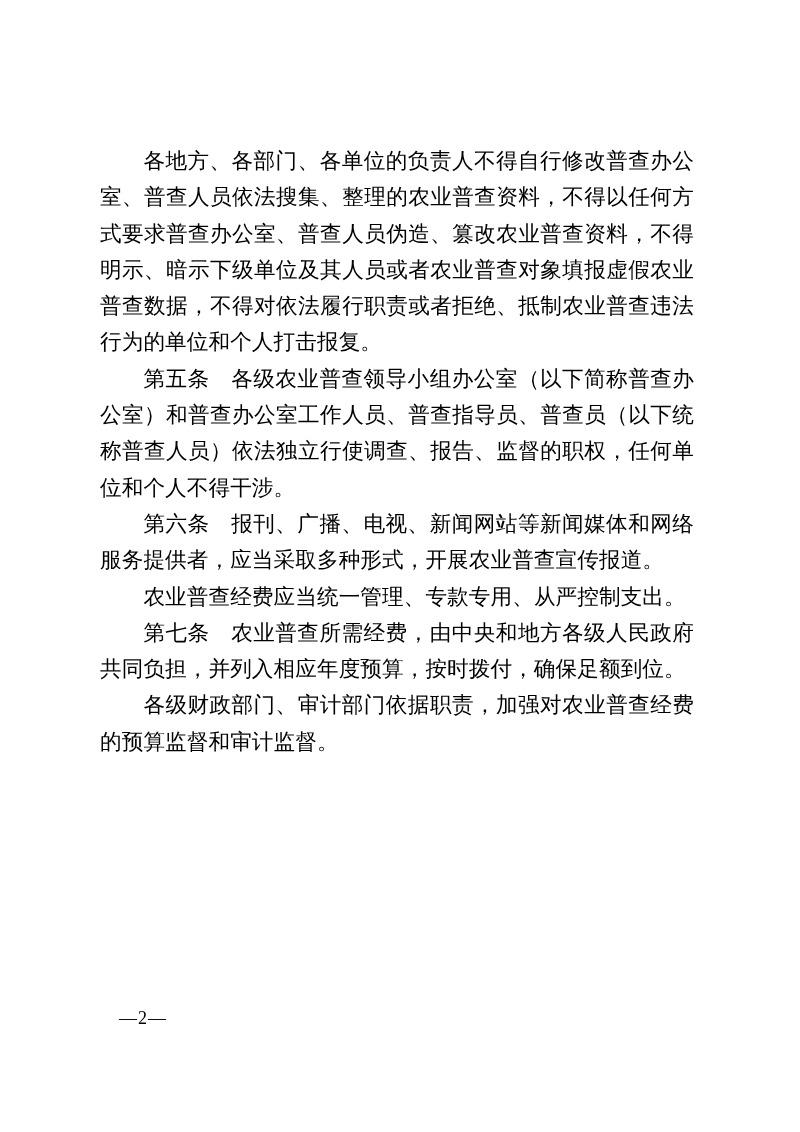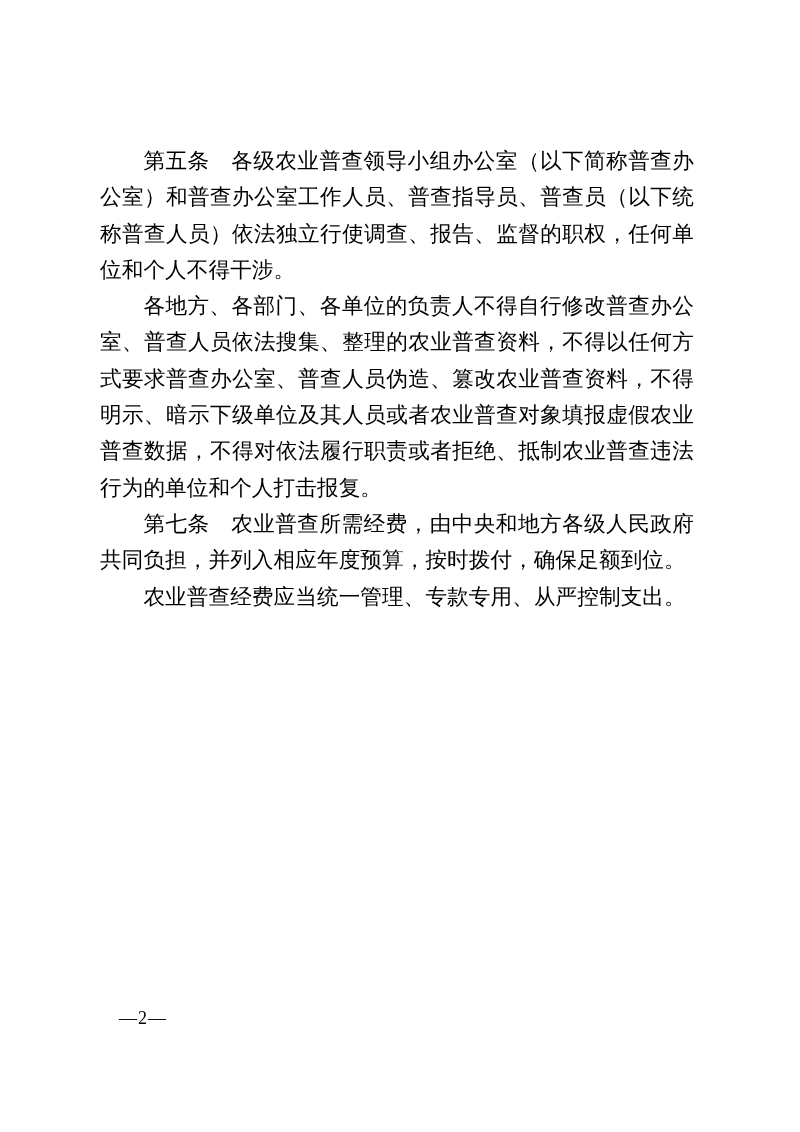--- a/index.html
+++ b/index.html
@@ -41,26 +41,28 @@
     font-size: 18px;
     font-family: "Liberation Serif", "DejaVu Serif", serif;
     letter-spacing: 1px;
   }
 </style>
 </head>
 <body>
 
 <div class="page">
 
+  <p class="para"><span>各地方、各部门、各单位的负责人不得自行修改普查办公室、普查人员依法搜集、整理的农业普查资料，不得以任何方式要求普查办公室、普查人员伪造、篡改农业普查资料，不得明示、暗示下级单位及其人员或者农业普查对象填报虚假农业普查数据，不得对依法履行职责或者拒绝、抵制农业普查违法行为的单位和个人打击报复。</span></p>
+
   <p class="para"><span class="art-label">第五条</span><span>各级农业普查领导小组办公室（以下简称普查办公室）和普查办公室工作人员、普查指导员、普查员（以下统称普查人员）依法独立行使调查、报告、监督的职权，任何单位和个人不得干涉。</span></p>
 
-  <p class="para"><span>各地方、各部门、各单位的负责人不得自行修改普查办公室、普查人员依法搜集、整理的农业普查资料，不得以任何方式要求普查办公室、普查人员伪造、篡改农业普查资料，不得明示、暗示下级单位及其人员或者农业普查对象填报虚假农业普查数据，不得对依法履行职责或者拒绝、抵制农业普查违法行为的单位和个人打击报复。</span></p>
+  <p class="para"><span class="art-label">第六条</span><span>报刊、广播、电视、新闻网站等新闻媒体和网络服务提供者，应当采取多种形式，开展农业普查宣传报道。</span></p>
 
+  <p class="para"><span>农业普查经费应当统一管理、专款专用、从严控制支出。</span></p>
 
   <p class="para"><span class="art-label">第七条</span><span>农业普查所需经费，由中央和地方各级人民政府共同负担，并列入相应年度预算，按时拨付，确保足额到位。</span></p>
 
-  <p class="para"><span>农业普查经费应当统一管理、专款专用、从严控制支出。</span></p>
-
+  <p class="para"><span>各级财政部门、审计部门依据职责，加强对农业普查经费的预算监督和审计监督。</span></p>
 
 
 </div>
 
 <div class="page-number">—2—</div>
 
 </body></html>

